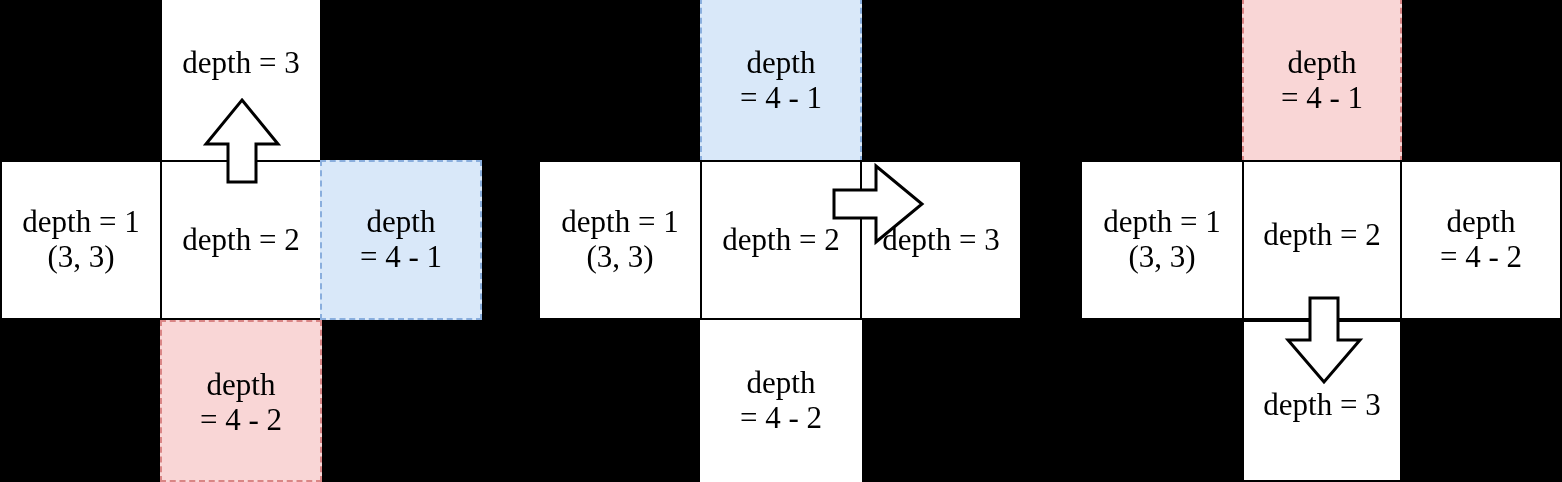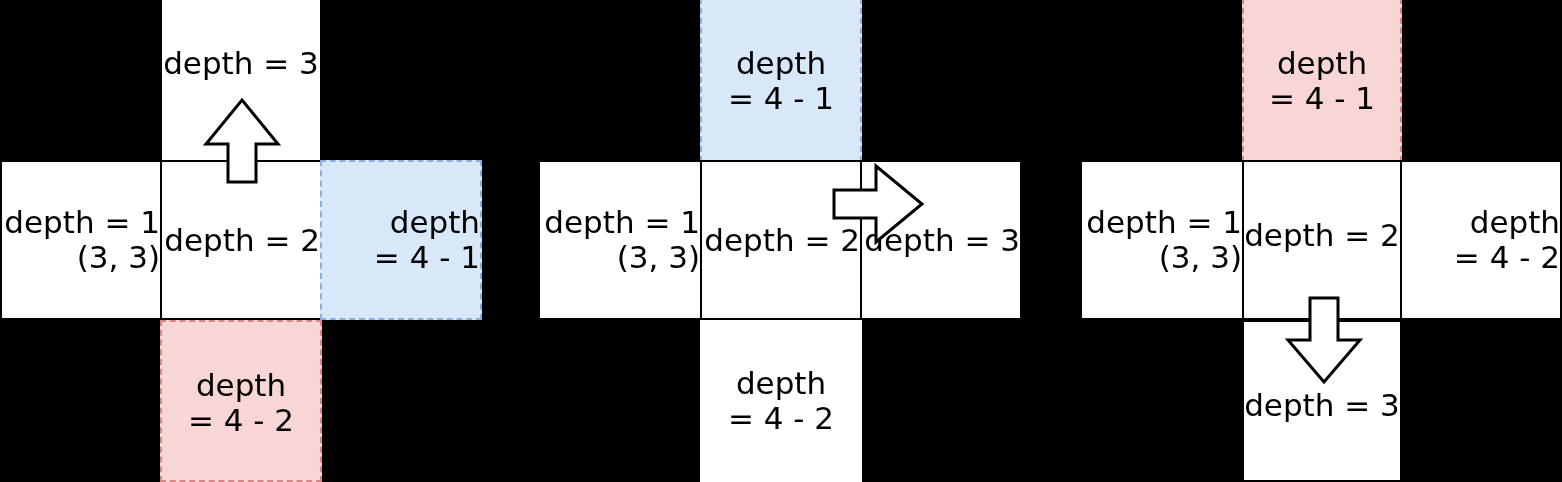--- a/index.html
+++ b/index.html
@@ -1,21 +1,21 @@
 <!DOCTYPE html>
 <html><head>
 <meta charset="utf-8">
 <style>
   html,body{margin:0;padding:0;background:#000;}
   body{
     width:1562px;height:482px;
     font-family:"DejaVu Sans","Liberation Sans",sans-serif;
     overflow:hidden;position:relative;
   }
-  .stage{position:relative;width:1240px;height:482px;background:#000;}
+  .stage{position:relative;width:1240px;height:482px;background:#000;font-family:Liberation Serif, serif;}
 
   .panel{position:absolute;top:0;height:482px;}
 
   
   .cell{
     position:absolute;
     box-sizing:border-box;
     display:flex;
     flex-direction:column;
     align-items:center;
@@ -34,21 +34,21 @@
     background:#d9e8f9;
     border:2px dashed #8aaedd;
   }
   .cell.pink{
     background:#f9d6d6;
     border:2px dashed #d98585;
   }
   .cell .ln{display:block;white-space:nowrap;}
 
   
-  .cell.center-row{justify-content:center;align-items:flex-end;}
+  .cell.center-row{justify-content:center;}
   .cell.text-upper {justify-content:flex-start;padding-top:46px;}
 
   
   .arrow{position:absolute;z-index:5;pointer-events:none;}
   .arrow svg{display:block;overflow:visible;}
 </style>
 </head>
 <body>
 
 <div class="stage">

